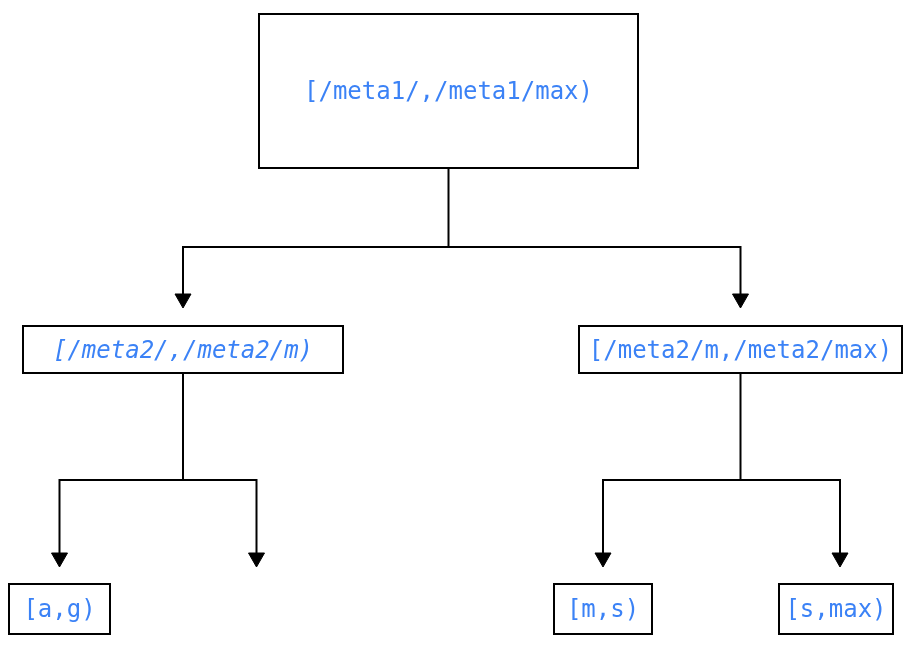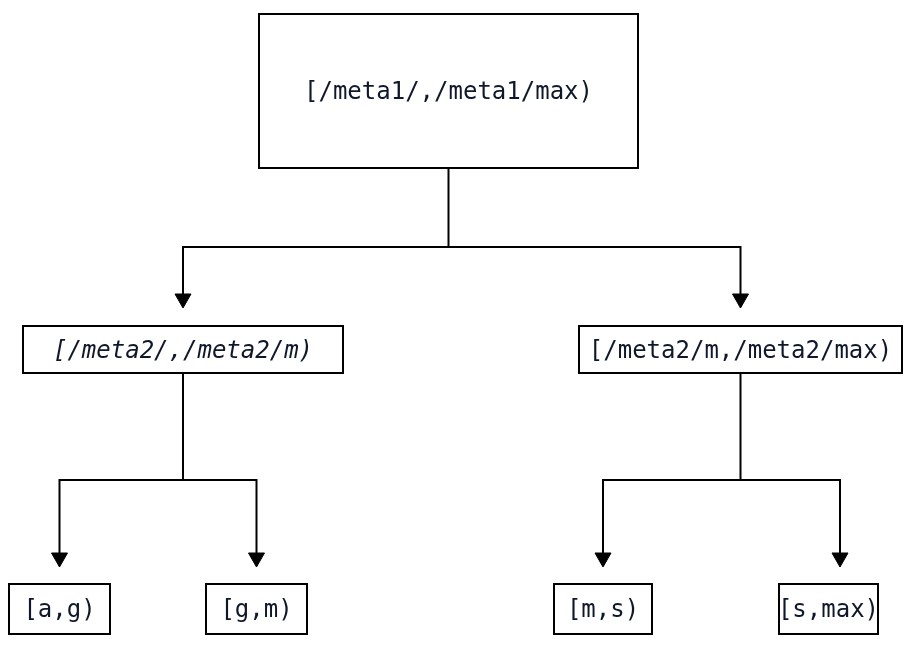--- a/index.html
+++ b/index.html
@@ -24,30 +24,30 @@
   }
   .node {
     position: absolute;
     box-sizing: border-box;
     border: 2px solid #000000;
     background: #ffffff;
     display: flex;
     align-items: center;
     justify-content: center;
     font-size: 24px;
-    color: #0f172a;
+    color: #3b82f6;
     white-space: nowrap;
   }
   .node-root   { left: 258px; top: 13px;  width: 381px; height: 156px; }
   .node-midl   { left: 22px;  top: 325px; width: 322px; height: 49px; font-style: italic; }
   .node-midr   { left: 578px; top: 325px; width: 325px; height: 49px; }
   .node-leaf1  { left: 8px;   top: 583px; width: 103px; height: 52px; }
   .node-leaf2  { left: 205px; top: 583px; width: 103px; height: 52px; }
   .node-leaf3  { left: 553px; top: 583px; width: 100px; height: 52px; align-items: center; }
-  .node-leaf4  { left: 778px; top: 583px; width: 101px; height: 52px; }
+  .node-leaf4  { left: 778px; top: 583px; width: 116px; height: 52px; }
   svg line { stroke: #000000; stroke-width: 2; }
   svg polygon { fill: #000000; stroke: #000000; }
 </style>
 </head>
 <body>
 
 <div class="canvas">
 
   <svg class="edges" viewBox="0 0 912 652" xmlns="http://www.w3.org/2000/svg">
 
@@ -91,23 +91,20 @@
   </div>
 
   <div class="node node-midr">
     <span>[/meta2/m,/meta2/max)</span>
   </div>
 
   <div class="node node-leaf1">
     <span>[a,g)</span>
   </div>
 
-  <div class="node node-leaf2">
-    <span>[g,m)</span>
-  </div>
 
   <div class="node node-leaf3">
     <span>[m,s)</span>
   </div>
 
   <div class="node node-leaf4">
     <span>[s,max)</span>
   </div>
 
 </div>

